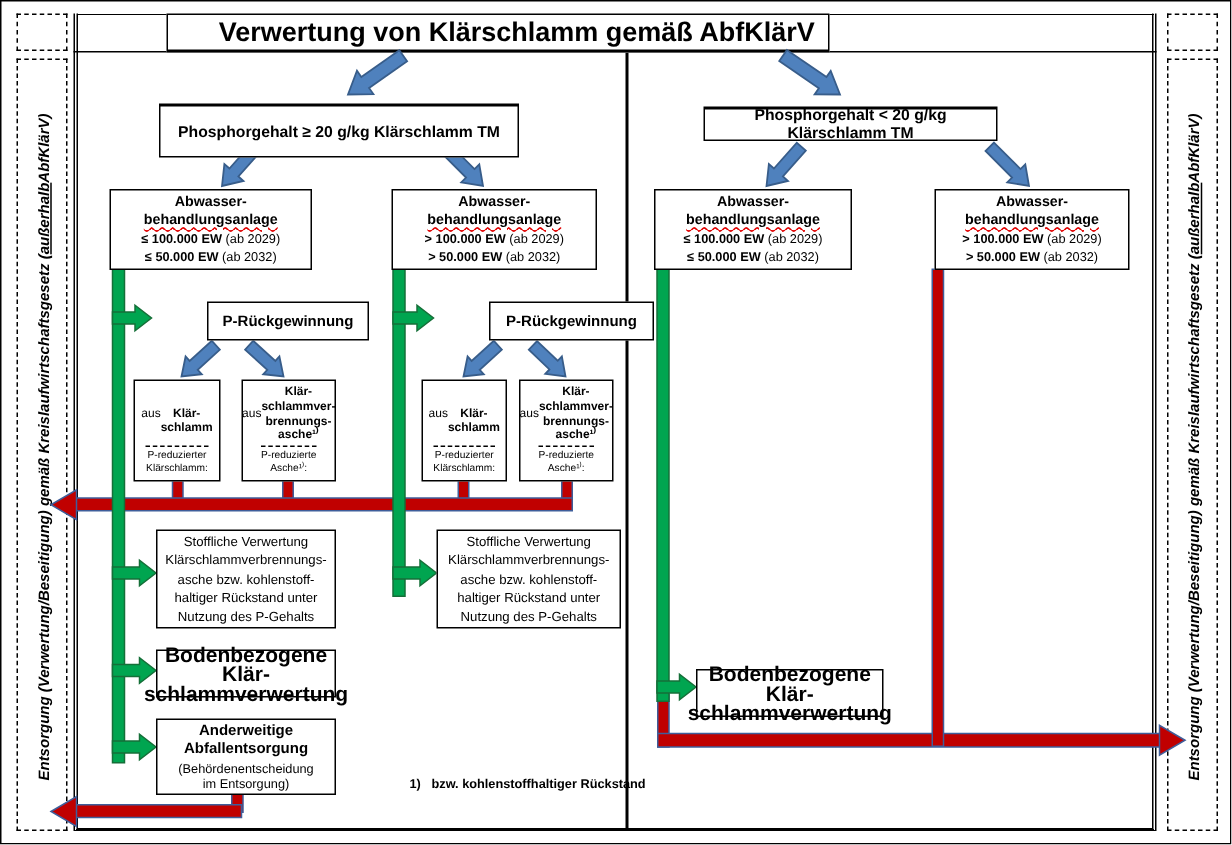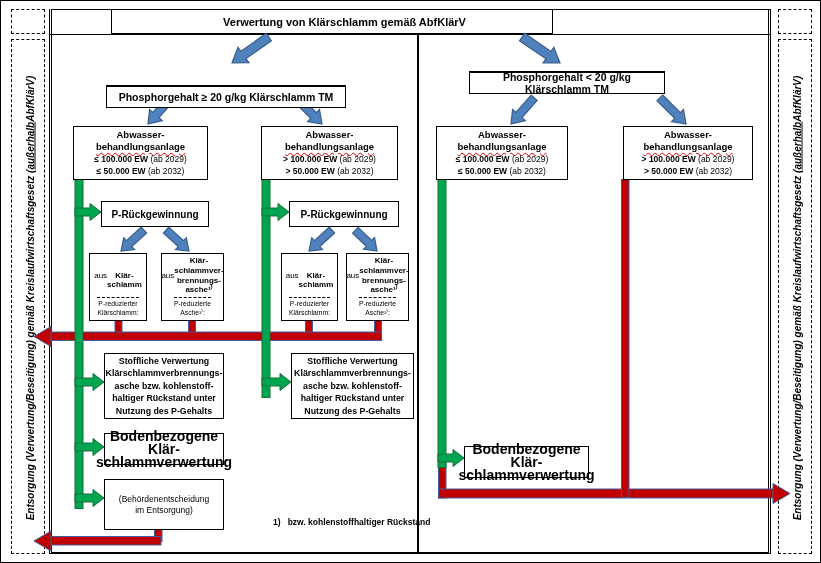--- a/index.html
+++ b/index.html
@@ -19,38 +19,38 @@
   .titleline{left:48px;top:33px;width:722px;height:0;border-top:1.5px solid #000;}
   .divider{left:416px;top:34px;width:1.5px;height:519px;background:#000;}
   .mcell{border:1.5px dashed #000;background:#fff;}
   .sidewrap{overflow:visible;}
   .sidelabel{position:absolute;width:515px;height:34px;left:-240.5px;top:240.5px;
              transform:rotate(-90deg);display:flex;align-items:center;justify-content:center;
              font-size:10px;font-weight:bold;font-style:italic;white-space:nowrap;}
   .u{text-decoration:underline;}
   
   .titlebox{left:110px;top:8px;width:442px;height:26px;border:1.5px solid #000;
-            border-bottom-width:2px;font-size:11px;font-weight:bold;padding-left:25px;}
+            border-bottom-width:2px;font-size:18px;font-weight:bold;padding-left:25px;}
   
   .cond{font-size:10.5px;font-weight:bold;border-top-width:2.5px;}
   
   .plant{font-size:9.5px;line-height:12px;}
   .plant .ew{font-size:8.5px;line-height:12.5px;text-align:center;}
   .wavy{text-decoration:underline wavy #e00000;text-decoration-thickness:1px;text-underline-offset:2px;}
   
-  .prk{font-size:10px;font-weight:bold;}
+  .prk{font-size:10px;font-weight:bold;margin-left:37px;}
   
   .src{border-width:1px;padding:0;justify-content:stretch;}
   .src-top{flex:1;display:flex;align-items:center;justify-content:center;
            font-size:8px;line-height:9.8px;font-weight:bold;padding:1px;}
   .src-top .plain{font-weight:normal;}
   .src-note{border-top:1.2px dashed #000;margin:0 3px;padding:2px 0 3px;
             font-size:6.8px;line-height:8.4px;font-weight:normal;}
   
-  .stoff{font-size:8.8px;line-height:12.6px;font-weight:bold;}
+  .stoff{font-size:8.8px;line-height:12.6px;font-weight:normal;}
   .boden{font-size:14px;line-height:13px;font-weight:bold;}
   .anders{font-size:10px;line-height:12.5px;font-weight:bold;}
   .anders .note{font-size:8.5px;line-height:10.5px;font-weight:normal;}
   .footnote{font-size:8.5px;font-weight:bold;}
   svg.layer{position:absolute;left:0;top:0;pointer-events:none;}
 </style>
 </head>
 <body>
 
 <div class="page">
@@ -138,21 +138,21 @@
         </g>
       <g transform="translate(308,250) rotate(137.6)">
           <path d="M-31 -4L-11 -4L-11 -8L0 0L-11 8L-11 4L-31 4Z"></path>
         </g>
       <g transform="translate(376,250) rotate(43.7)">
           <path d="M-30 -4L-11 -4L-11 -8L0 0L-11 8L-11 4L-30 4Z"></path>
         </g>
     </g>
   </svg>
 
-  <div class="abs box cond" style="left:105px;top:84px;width:240px;height:23px">
+  <div class="abs box cond" style="left:105px;top:68px;width:240px;height:36px">
     <div>Phosphorgehalt ≥ 20 g/kg Klärschlamm TM</div>
   </div>
   <div class="abs box cond" style="left:468px;top:70px;width:196px;height:23px">
     <div>Phosphorgehalt &lt; 20 g/kg Klärschlamm TM</div>
   </div>
 
   <div class="abs box plant" style="left:72px;top:125px;width:135px;height:54px">
     <div class="b">Abwasser-</div>
     <div class="b wavy">behandlungsanlage</div>
     <div class="ew"><span class="b">≤ 100.000 EW</span> <span>(ab 2029)</span></div>
@@ -225,19 +225,21 @@
 asche bzw. kohlenstoff-
 haltiger Rückstand unter
 Nutzung des P-Gehalts</div>
 
   <div class="abs box boden pre" style="left:103px;top:432px;width:120px;height:32px">Bodenbezogene Klär-
 schlammverwertung</div>
   <div class="abs box boden pre" style="left:463px;top:445px;width:125px;height:32px">Bodenbezogene Klär-
 schlammverwertung</div>
 
   <div class="abs box anders" style="left:103px;top:478px;width:120px;height:51px">
+    <div class="pre">Anderweitige
+Abfallentsorgung</div>
     <div class="note pre">(Behördenentscheidung
 im Entsorgung)</div>
   </div>
 
   <div class="abs footnote prespace" style="left:272px;top:516px">1)   bzw. kohlenstoffhaltiger Rückstand</div>
 
 </div>
 
 </body></html>

